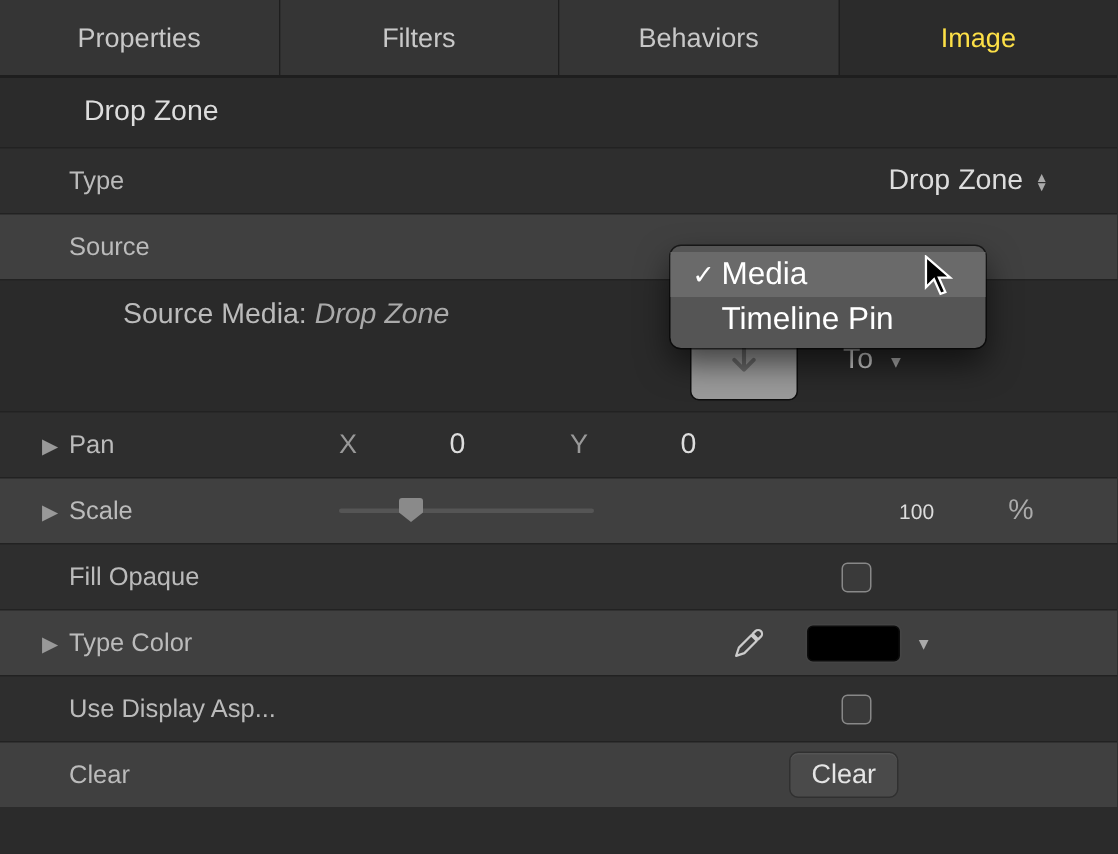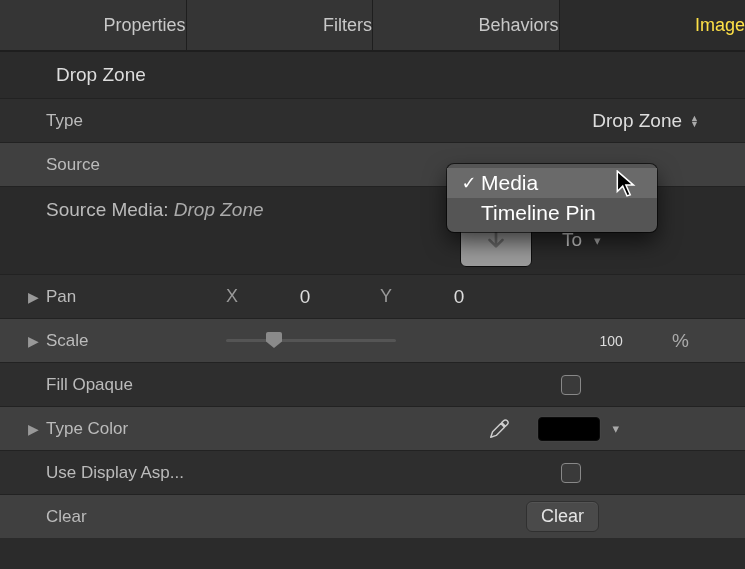--- a/index.html
+++ b/index.html
@@ -17,21 +17,21 @@
   
   .tab-bar {
     display: flex;
     height: 50px;
     background: #2b2b2b;
   }
   .tab {
     flex: 1;
     display: flex;
     align-items: center;
-    justify-content: flex-end;
+    justify-content: center;
     background: #353535;
     color: #c8c8c8;
     font-size: 18px;
     border-right: 1px solid #1e1e1e;
     cursor: default;
   }
   .tab:last-child { border-right: none; }
   .tab.active {
     background: #2b2b2b;
     color: #fde047;
@@ -101,20 +101,21 @@
     padding: 10px 16px 10px 46px;
     border-top: 1px solid #222;
     background: #2a2a2a;
     height: 88px;
     position: relative;
   }
   .media-row .label-area {
     color: #bbb;
     font-size: 19px;
     padding-top: 2px;
+    margin-left: 36px;
   }
   .media-row .label-area .ital { font-style: italic; color: #aaa; }
 
   .media-well {
     position: absolute;
     left: 460px;
     top: 28px;
     width: 72px;
     height: 52px;
     background: #9a9a9a;

